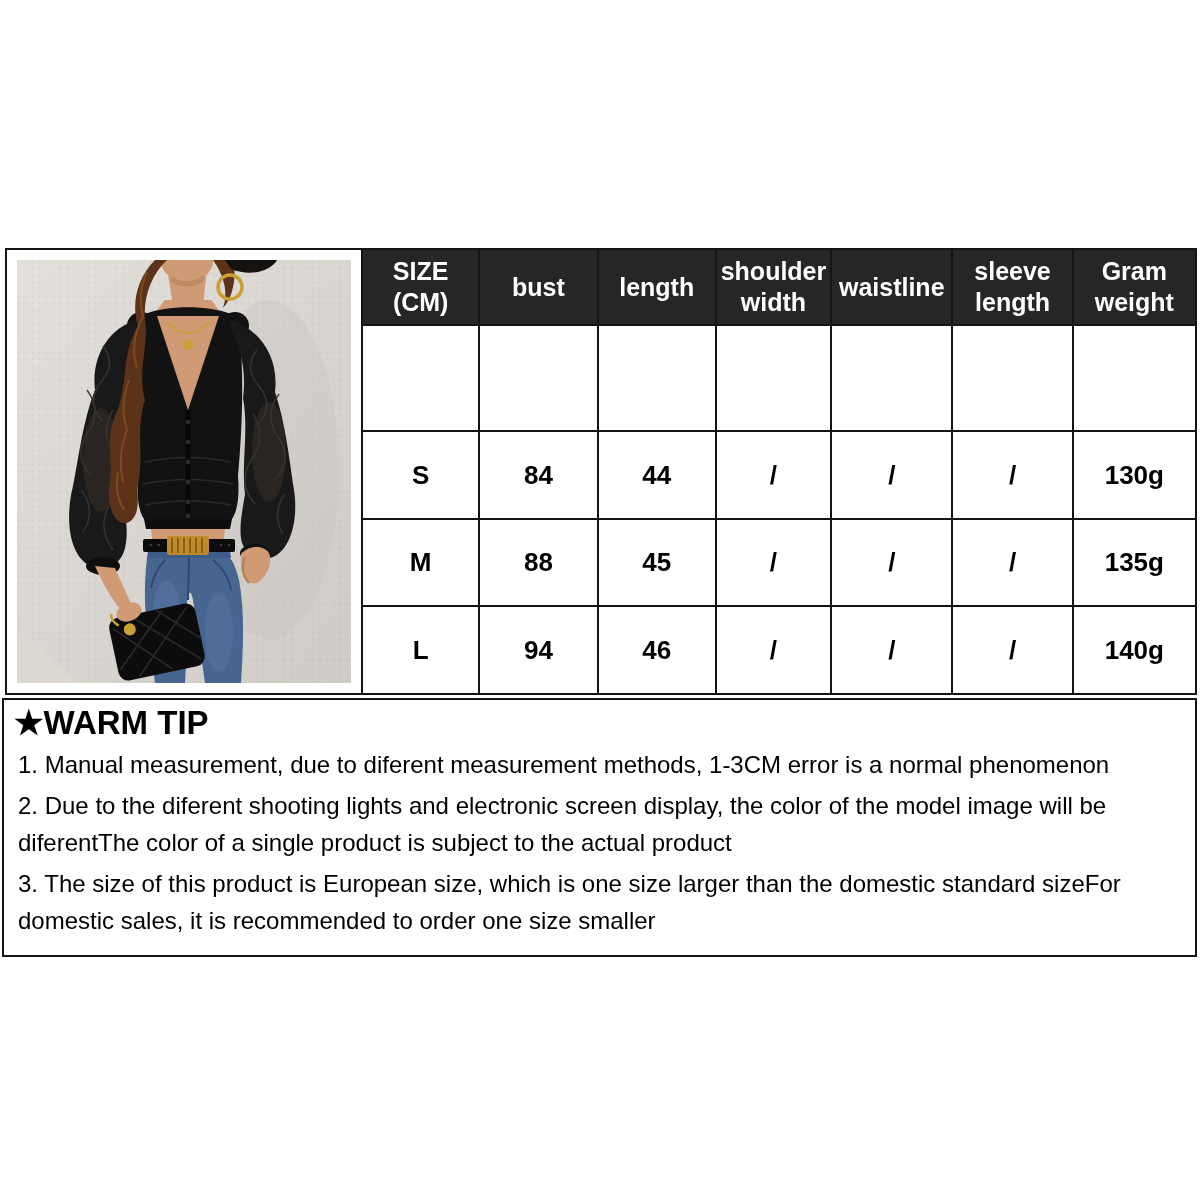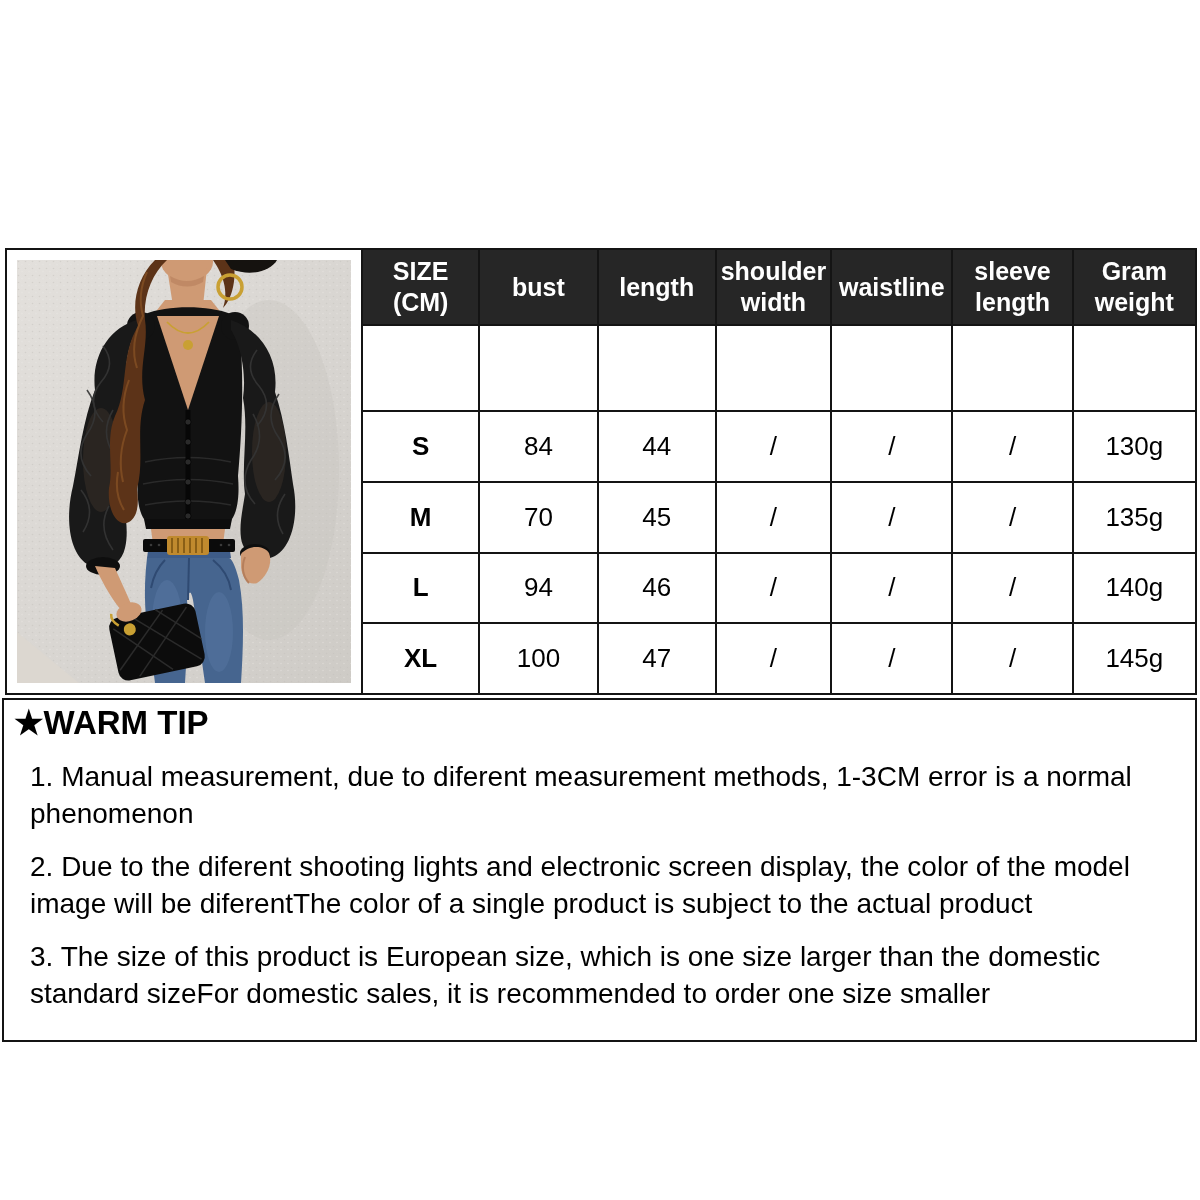--- a/index.html
+++ b/index.html
@@ -27,31 +27,31 @@
     border:2px solid #141414; text-align:center; vertical-align:middle;
     padding:0; overflow:hidden;
   }
   .size-table thead tr { height:76px; }
   .size-table thead th {
     background:#262626; color:#ffffff; font-weight:bold;
     font-size:25px; line-height:31px;
   }
   .size-table tr.spacer-row { height:73px; }
   .size-table tr.data-row { height:60px; }
-  .size-table td { font-size:26px; }
+  .size-table td { font-size:26px;font-weight:bold; }
   .size-table td.size-col { font-weight:bold; }
 
   
   .warm-tip {
     position:absolute; left:2px; top:698px; width:1195px; min-height:256px;
     border:2px solid #141414; box-sizing:border-box; background:#fff;
     padding:4px 8px 12px 10px;
   }
   .tip-title { font-size:33px; font-weight:bold; line-height:38px; }
-  .warm-tip p { margin:16px; font-size:28px; line-height:37px; }
+  .warm-tip p { margin:4px; font-size:24px; line-height:37px; }
 </style>
 </head>
 <body>
 
 <div class="canvas">
 
   <div class="photo-box">
     <svg viewBox="0 0 334 423" preserveAspectRatio="none">
       <defs>
         <linearGradient id="wallGrad" x1="0" y1="0" x2="1" y2="1">
@@ -266,44 +266,35 @@
         <td class="size-col">S</td>
         <td>84</td>
         <td>44</td>
         <td>/</td>
         <td>/</td>
         <td>/</td>
         <td>130g</td>
       </tr>
       <tr class="data-row">
         <td class="size-col">M</td>
-        <td>70</td>
+        <td>88</td>
         <td>45</td>
         <td>/</td>
         <td>/</td>
         <td>/</td>
         <td>135g</td>
       </tr>
       <tr class="data-row">
         <td class="size-col">L</td>
         <td>94</td>
         <td>46</td>
         <td>/</td>
         <td>/</td>
         <td>/</td>
         <td>140g</td>
-      </tr>
-      <tr class="data-row">
-        <td class="size-col">XL</td>
-        <td>100</td>
-        <td>47</td>
-        <td>/</td>
-        <td>/</td>
-        <td>/</td>
-        <td>145g</td>
       </tr>
     </tbody>
   </table>
 
   <div class="warm-tip">
     <div class="tip-title">★WARM TIP</div>
     <p>1. Manual measurement, due to diferent measurement methods, 1-3CM error is a normal phenomenon</p>
     <p>2. Due to the diferent shooting lights and electronic screen display, the color of the model image will be diferentThe color of a single product is subject to the actual product</p>
     <p>3. The size of this product is European size, which is one size larger than the domestic standard sizeFor domestic sales, it is recommended to order one size smaller</p>
   </div>

